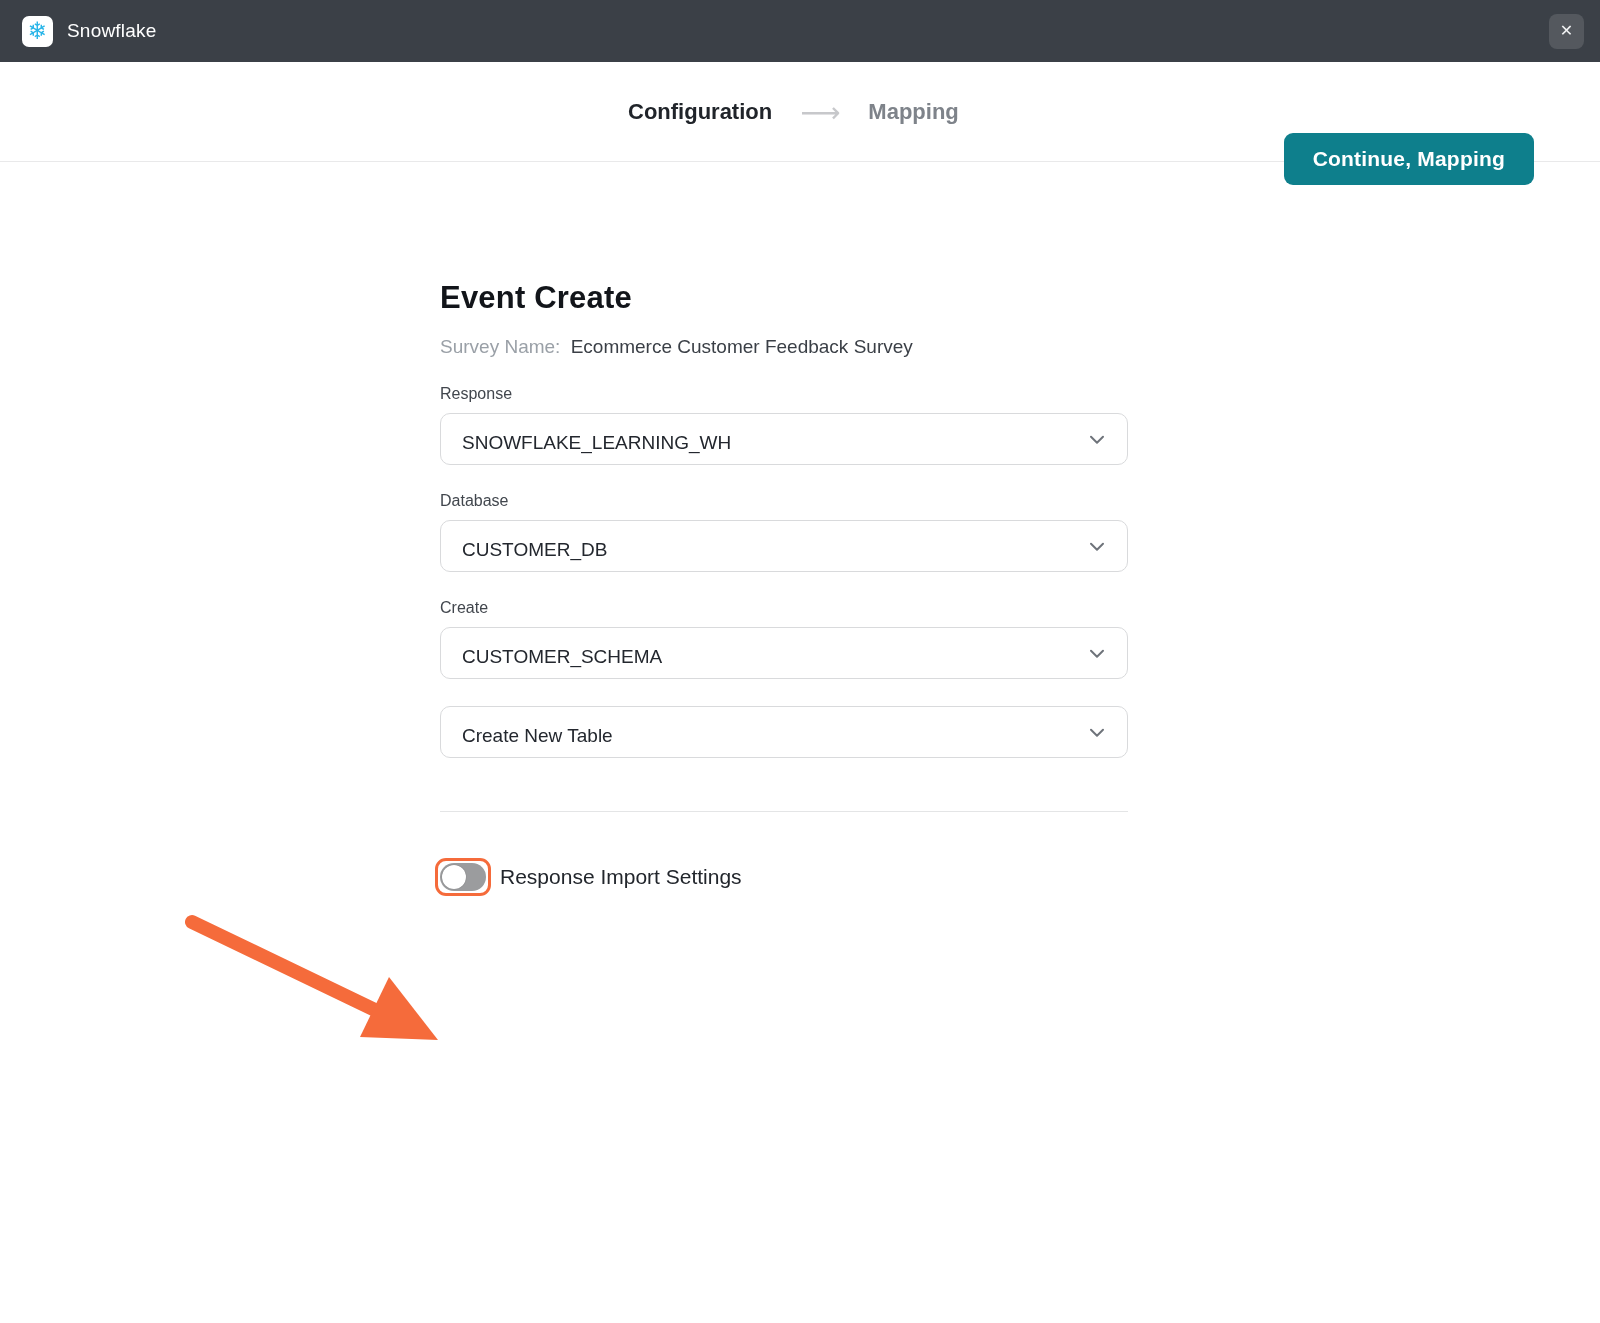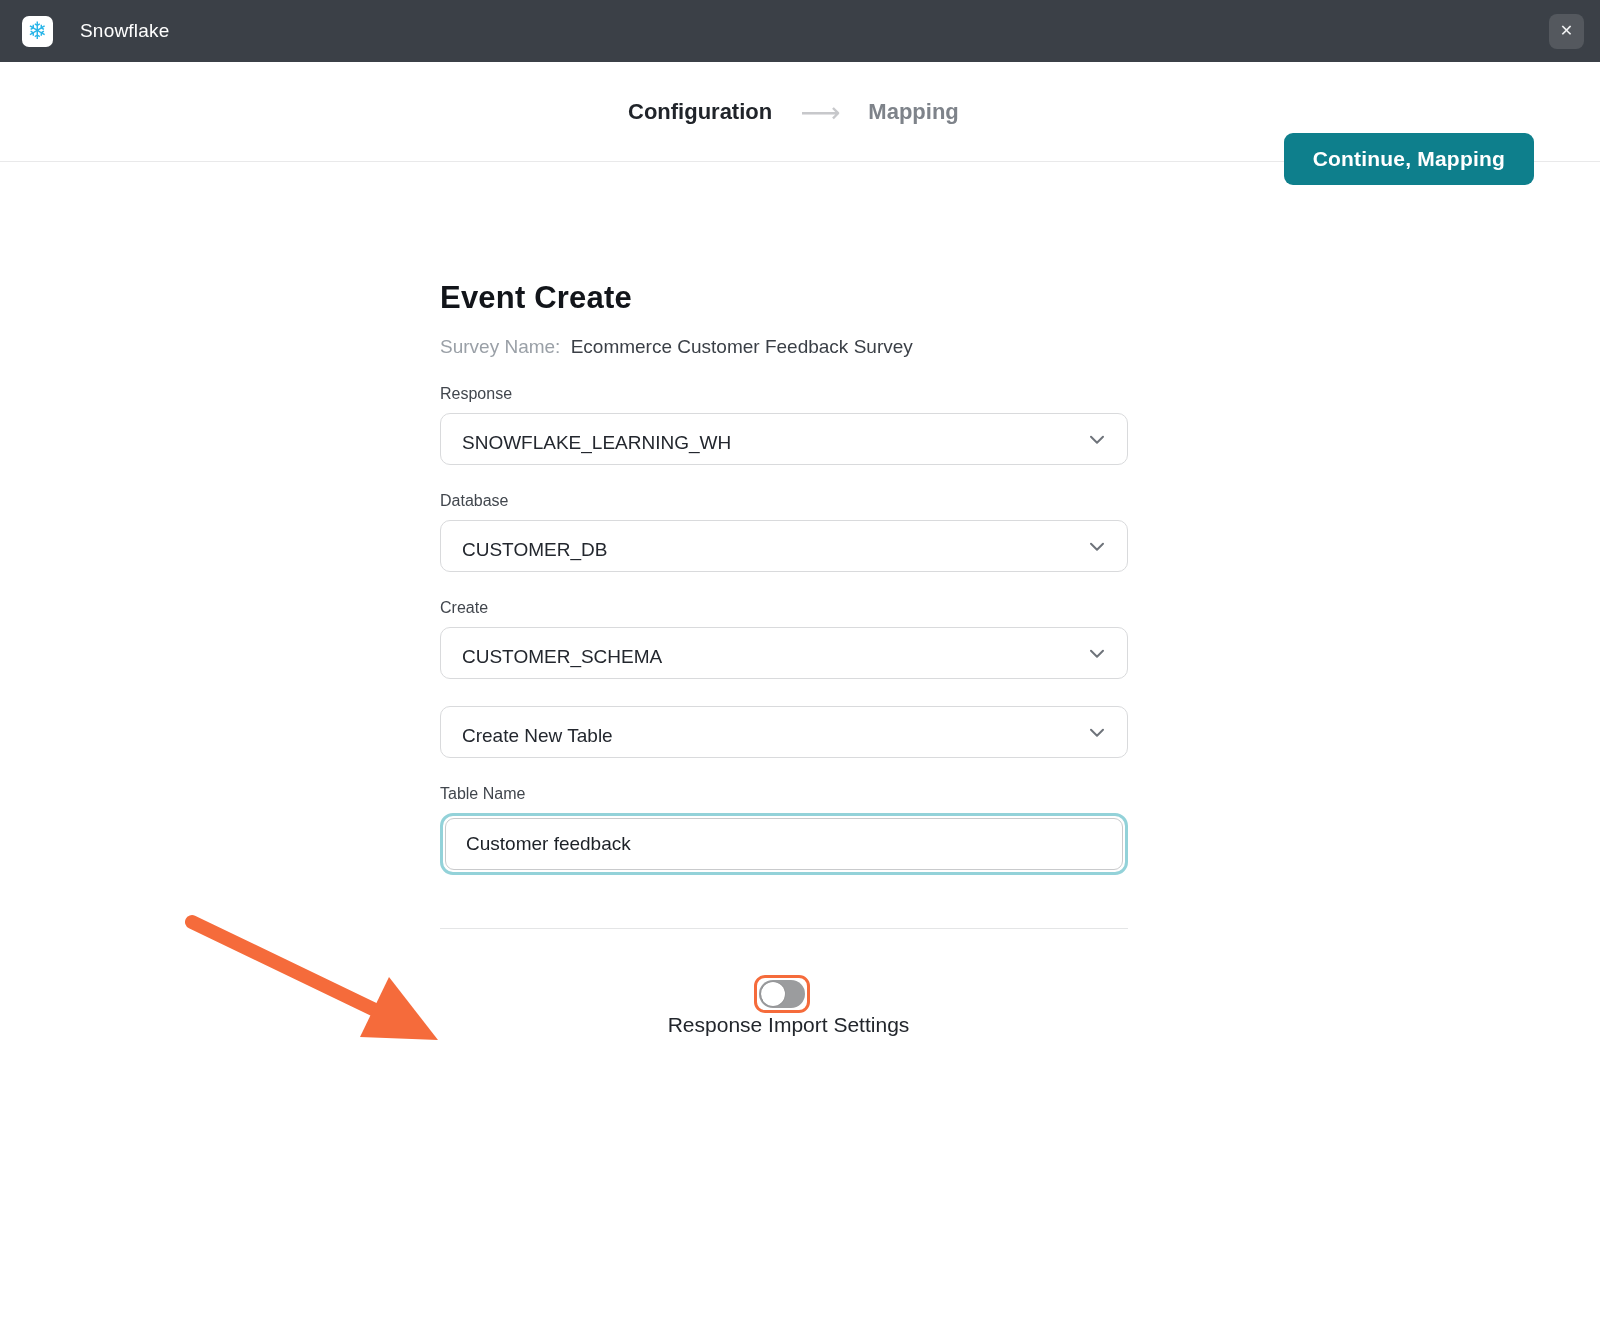--- a/index.html
+++ b/index.html
@@ -10,21 +10,21 @@
   
   .titlebar {
     position: absolute; top: 0; left: 0; width: 1600px; height: 62px;
     background: #3b4047; display: flex; align-items: center; padding: 0 16px 0 22px;
   }
   .logo-box {
     width: 31px; height: 31px; background: #ffffff; border-radius: 7px;
     display: flex; align-items: center; justify-content: center; flex: 0 0 auto;
   }
   .logo-glyph { color: #29b5e8; font-size: 24px; font-weight: bold; line-height: 1; }
-  .app-title { color: #ffffff; font-size: 19px; font-weight: 500; margin-left: 27px; letter-spacing: 0.2px; }
+  .app-title { color: #ffffff; font-size: 19px; font-weight: 500; margin-left: 14px; letter-spacing: 0.2px; }
   .titlebar-spacer { flex: 1; }
   .close-btn {
     width: 35px; height: 35px; background: #54585e; border-radius: 8px; border: none;
     color: #f2f3f4; font-size: 16px; line-height: 1; cursor: pointer;
     display: flex; align-items: center; justify-content: center;
   }
 
   
   .stepper-bar {
     position: absolute; top: 62px; left: 0; width: 1600px; height: 100px;
@@ -67,21 +67,21 @@
   }
   .text-input {
     width: 100%; height: 52px; border: 1px solid #c9cacc; border-radius: 9px;
     padding: 0 20px; font-size: 19px; color: #1d2127; outline: none;
     font-family: "Liberation Sans", sans-serif; background: #ffffff;
   }
 
   .divider { margin-top: 53px; border: none; border-top: 1px solid #e4e5e6; width: 100%; }
 
   
-  .toggle-row { margin-top: 46px; display: flex; align-items: center; flex-direction: column; }
+  .toggle-row { margin-top: 46px; display: flex; align-items: center; }
   .toggle-highlight {
     border: 3px solid #f56b3b; border-radius: 11px; padding: 2px; margin-left: -5px;
     display: inline-flex; cursor: pointer; background: #ffffff;
   }
   .toggle-track {
     position: relative; width: 46px; height: 28px; background: #9b9c9e;
     border-radius: 14px;
   }
   .toggle-knob {
     position: absolute; left: 2px; top: 2px; width: 24px; height: 24px;
@@ -166,26 +166,20 @@
       <div class="select-box" role="combobox">
         <span class="select-value">Create New Table</span>
         <span class="chevron">
           <svg width="16" height="10" viewBox="0 0 16 10">
               <polyline points="2,2 8,8 14,2" fill="none" stroke="#6f747b" stroke-width="2" stroke-linecap="round" stroke-linejoin="round"></polyline>
             </svg>
         </span>
       </div>
     </div>
 
-    <div class="field-group">
-      <div class="field-label">Table Name</div>
-      <div class="focus-ring">
-        <input class="text-input" type="text" value="Customer feedback" style="">
-      </div>
-    </div>
 
     <hr class="divider">
 
     <div class="toggle-row">
       <span class="toggle-highlight">
         <span class="toggle-track" role="switch" aria-checked="false">
           <span class="toggle-knob"></span>
         </span>
       </span>
       <span class="toggle-label">Response Import Settings</span>

